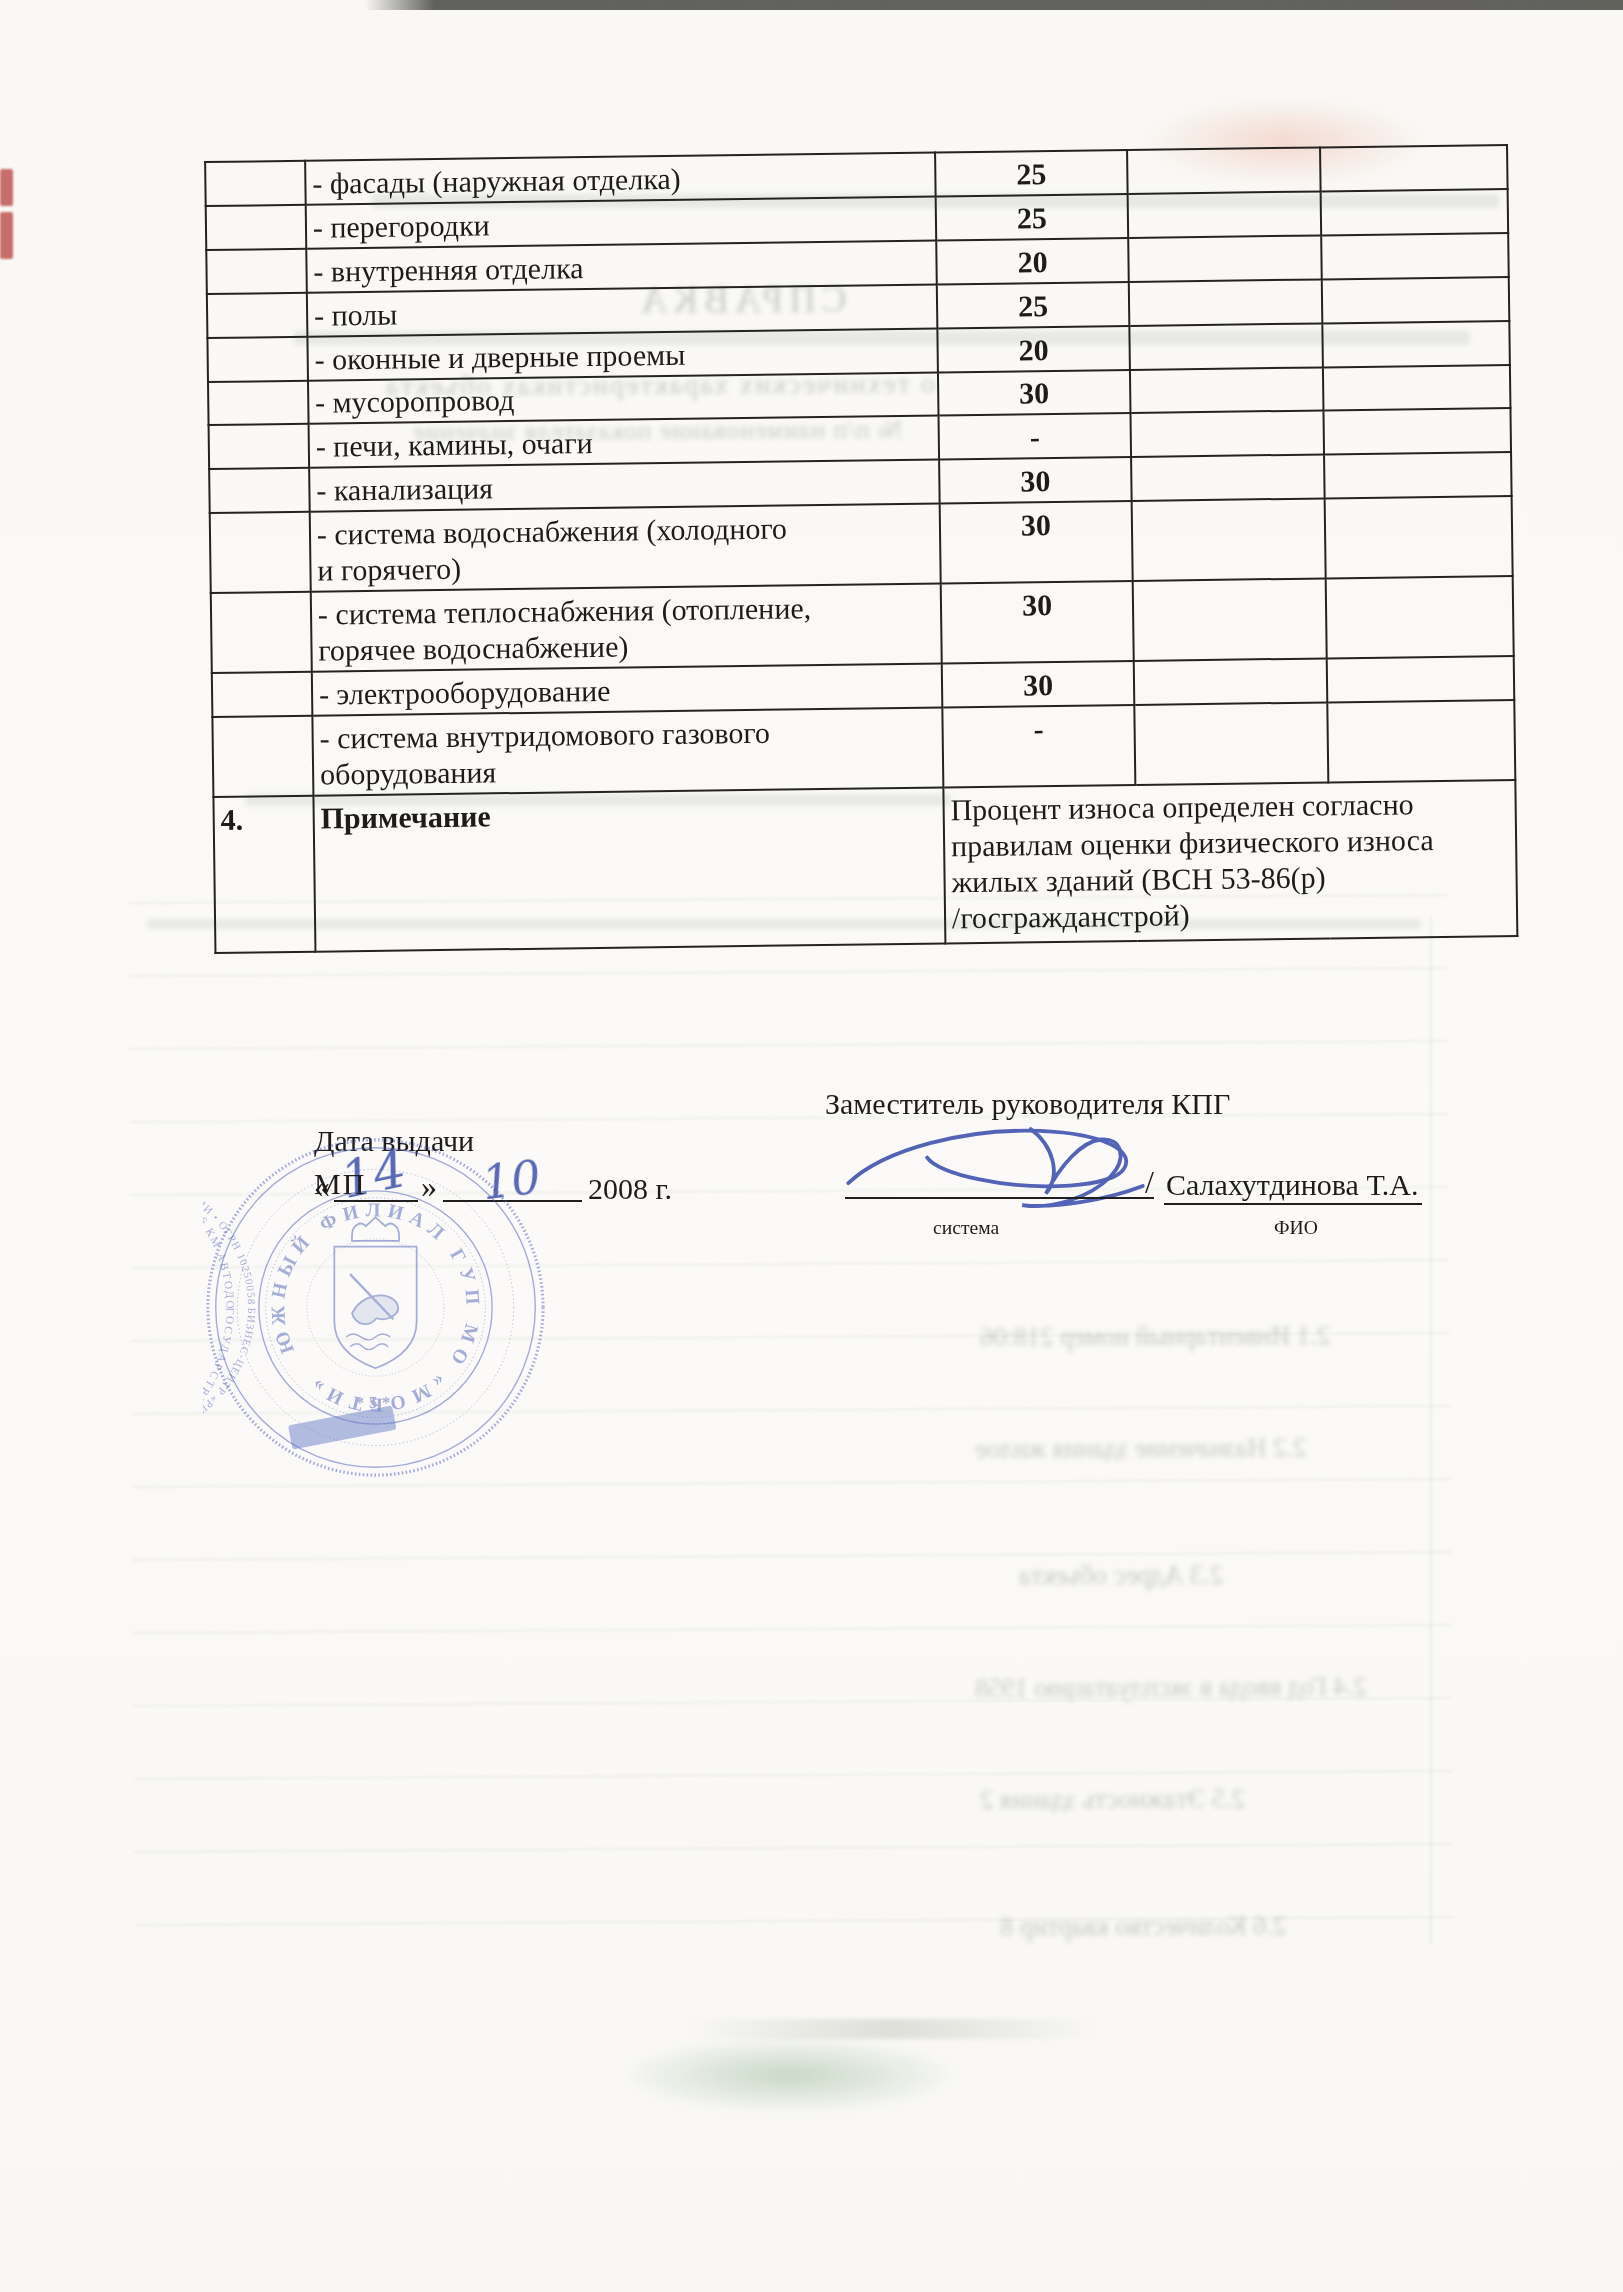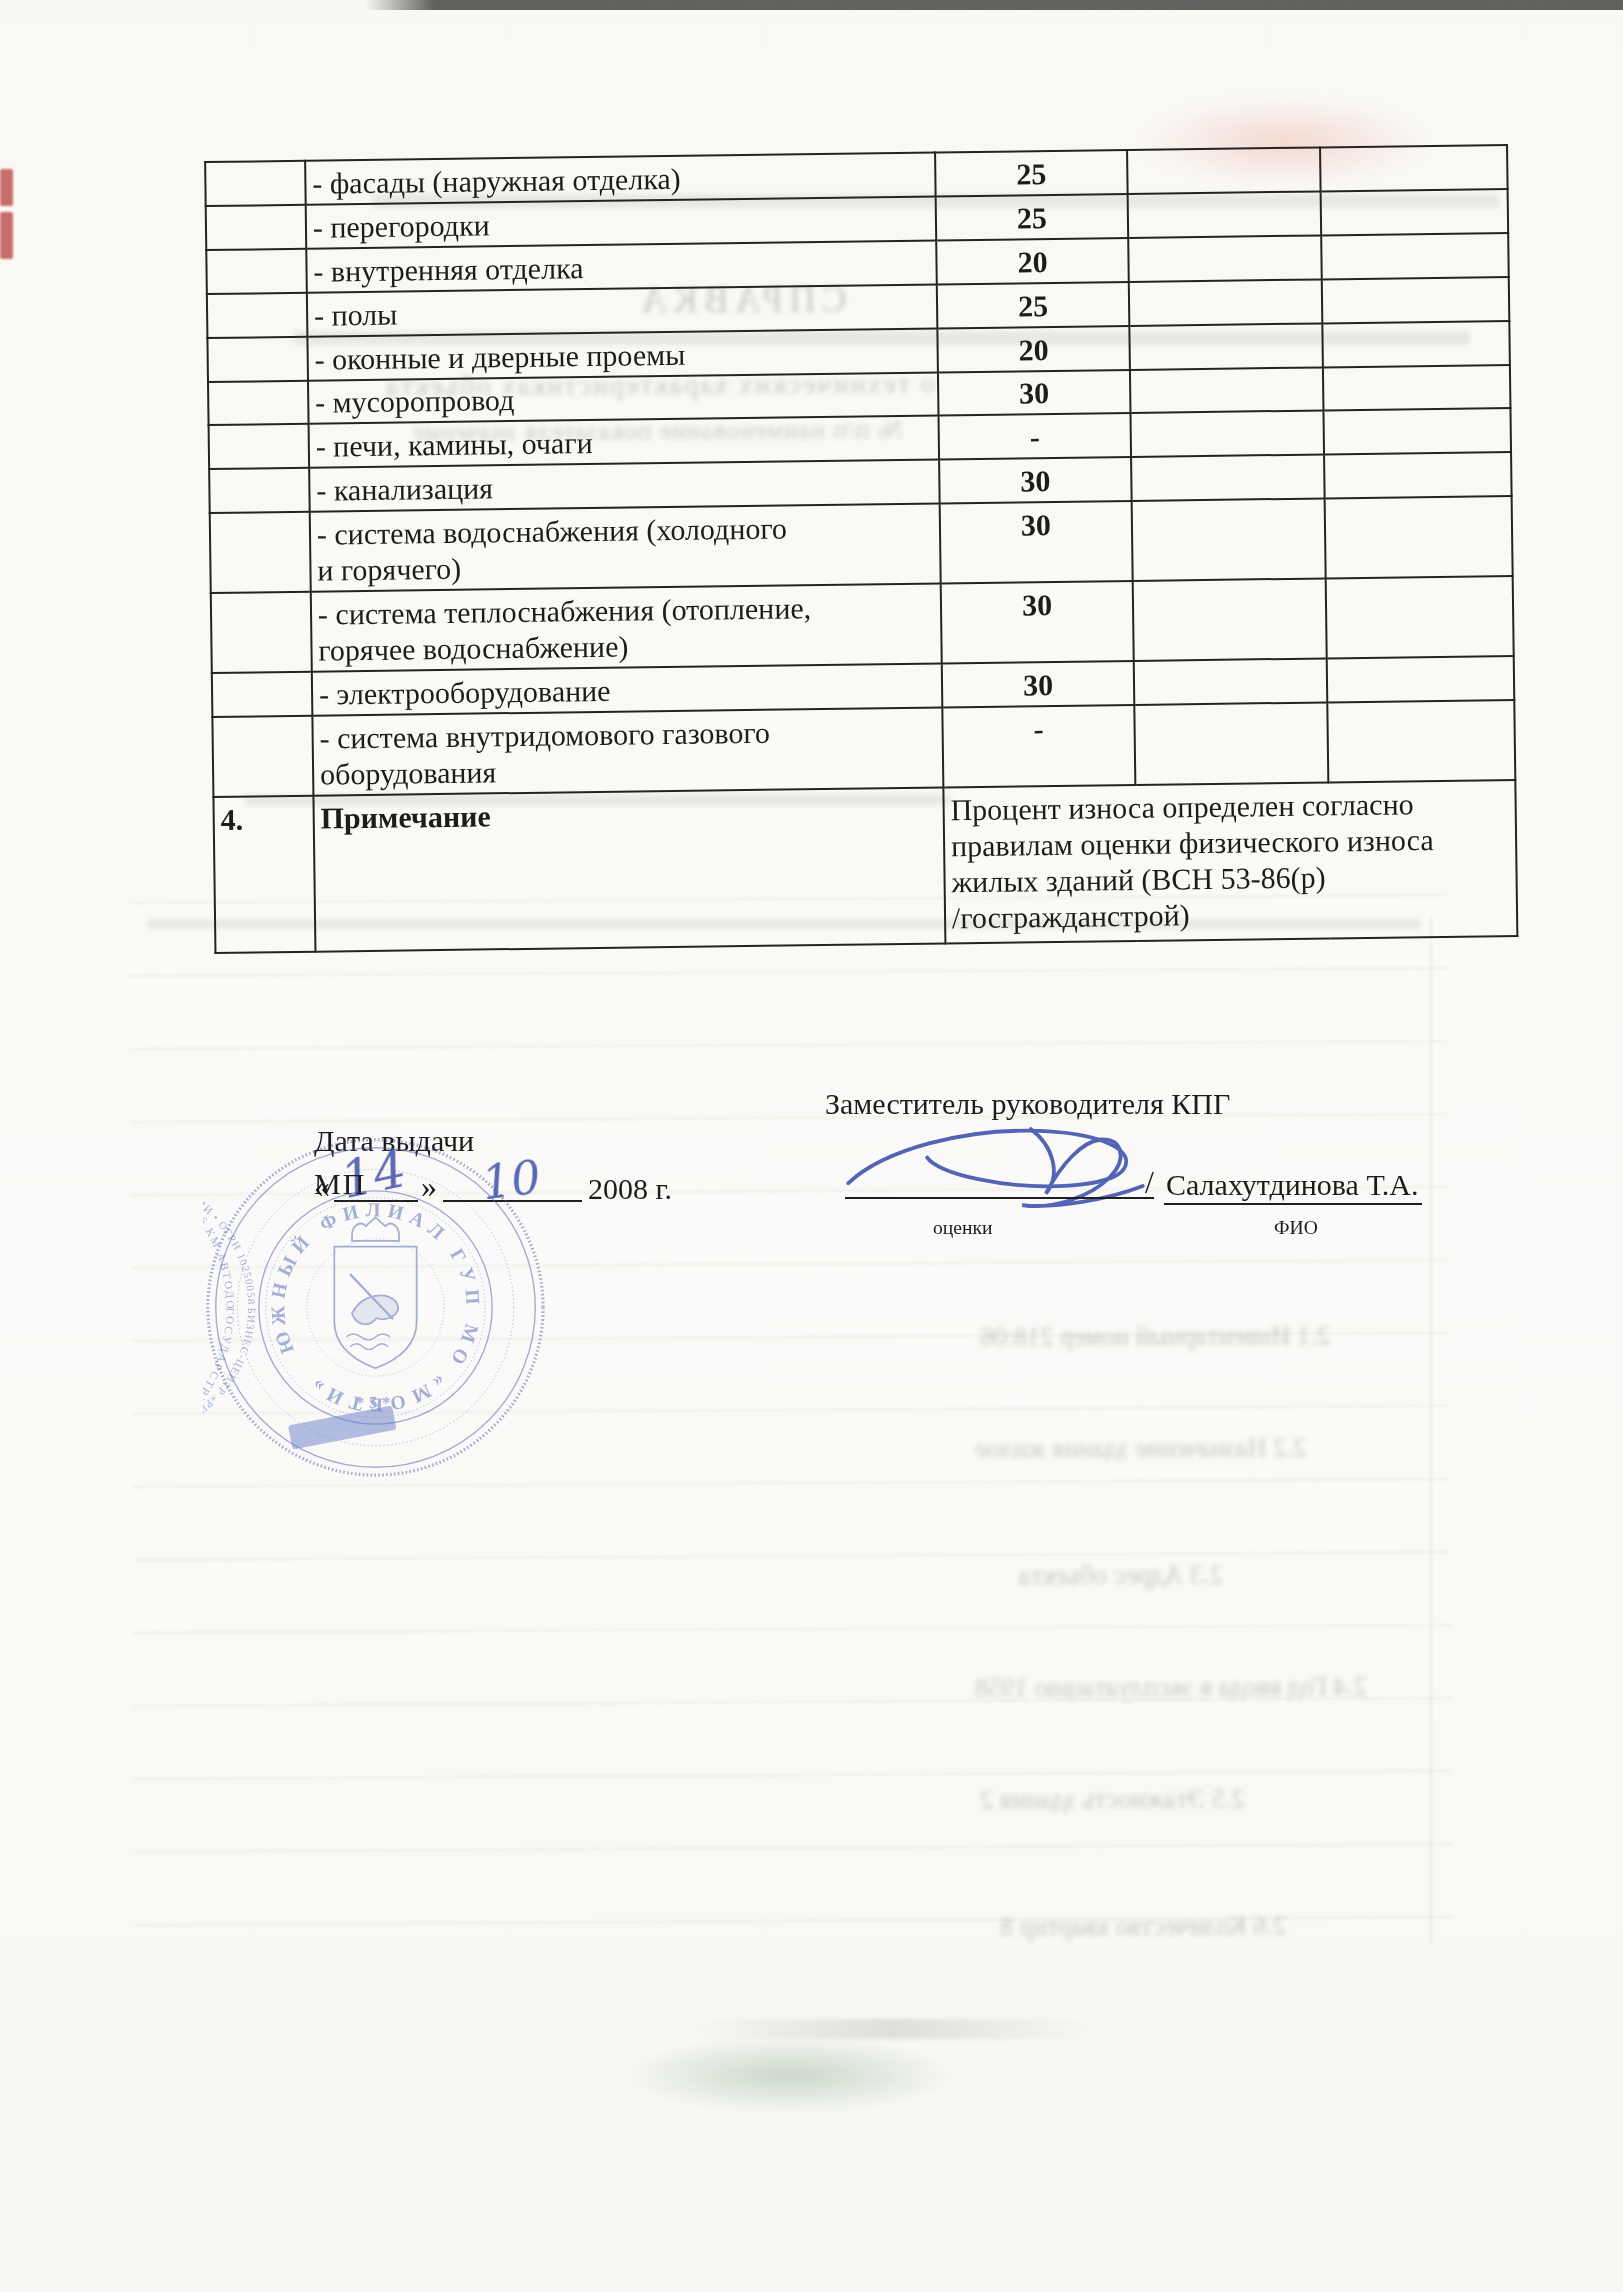--- a/index.html
+++ b/index.html
@@ -191,21 +191,21 @@
 
   <div class="txt" style="left:825px;top:1047px;margin-top:40px;">Заместитель руководителя КПГ</div>
 
   <svg class="abs sigsvg" width="323" height="98" viewBox="0 0 340 100">
     <g fill="none" stroke="#3c50ad" stroke-width="4" stroke-linecap="round" opacity=".88">
       <path d="M 14 66 C 52 30 138 8 216 11 C 286 14 316 33 304 51 C 292 70 214 75 152 62 C 122 56 102 47 97 39"></path>
       <path d="M 206 9 C 230 27 238 57 222 77 C 238 46 260 22 280 20 C 302 18 308 40 290 59 C 268 82 226 94 197 89 C 232 93 288 83 324 69"></path>
     </g>
   </svg>
   <div class="uline" style="left:845px;top:1197px;width:309px;"></div>
-  <div class="txt small" style="left:933px;top:1211px;">оценки</div>
+  <div class="txt small" style="left:933px;top:1211px;">система</div>
   <div class="txt" style="left:1145px;top:1166px;font-size:32px;">/</div>
   <div class="txt nameline" style="left:1164px;top:1168px;text-align:right;">Салахутдинова Т.А.</div>
   <div class="txt small" style="left:1274px;top:1211px;">ФИО</div>
 
   <div class="txt" style="left:314px;top:1124px;">Дата выдачи</div>
   <div class="txt" style="left:314px;top:1170px;font-size:32px;">«</div>
   <div class="uline" style="left:334px;top:1200px;width:84px;"></div>
   <div class="txt" style="left:421px;top:1170px;font-size:32px;">»</div>
   <div class="uline" style="left:443px;top:1200px;width:139px;"></div>
   <div class="txt" style="left:588px;top:1172px;">2008 г.</div>

